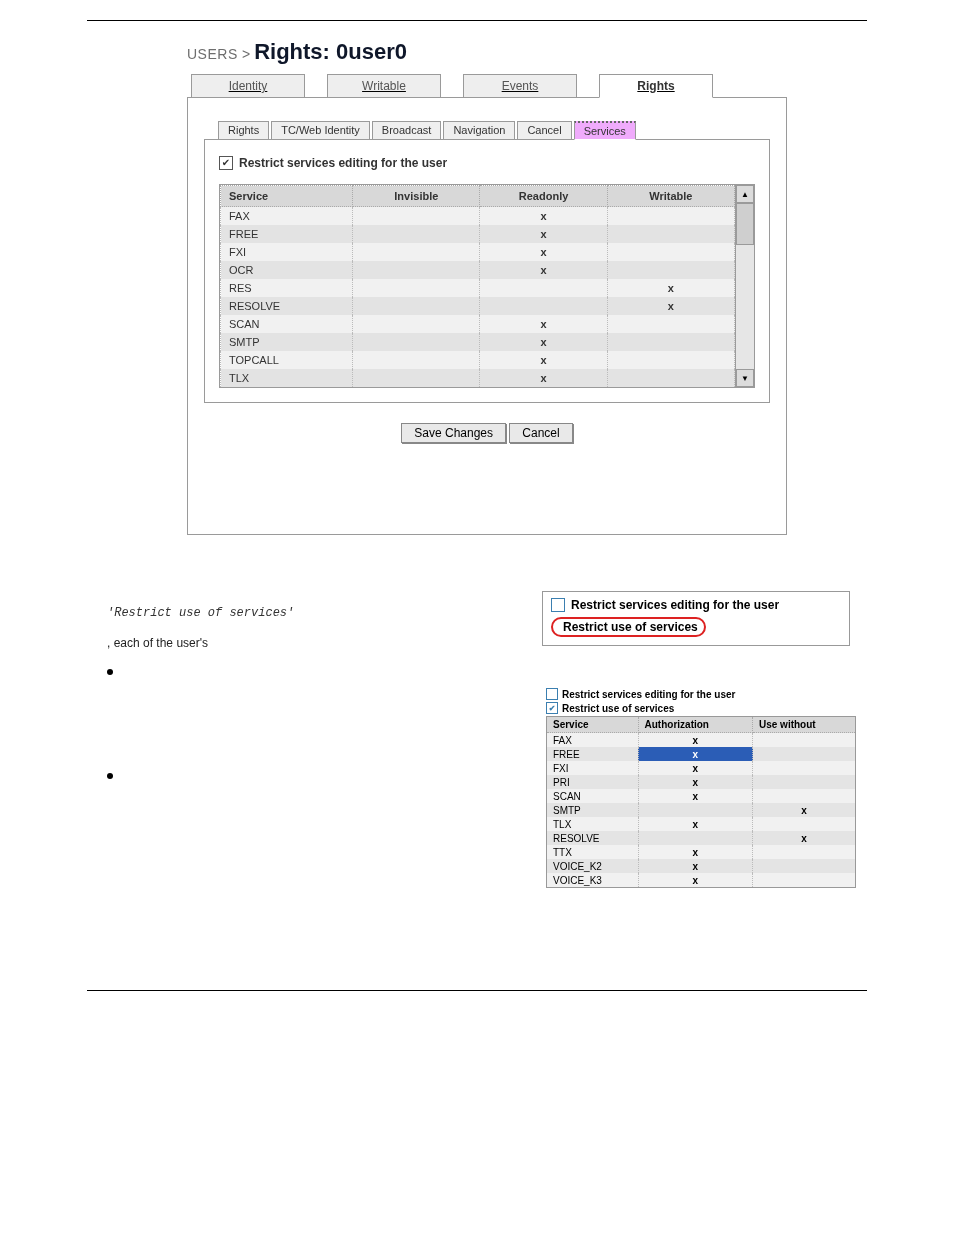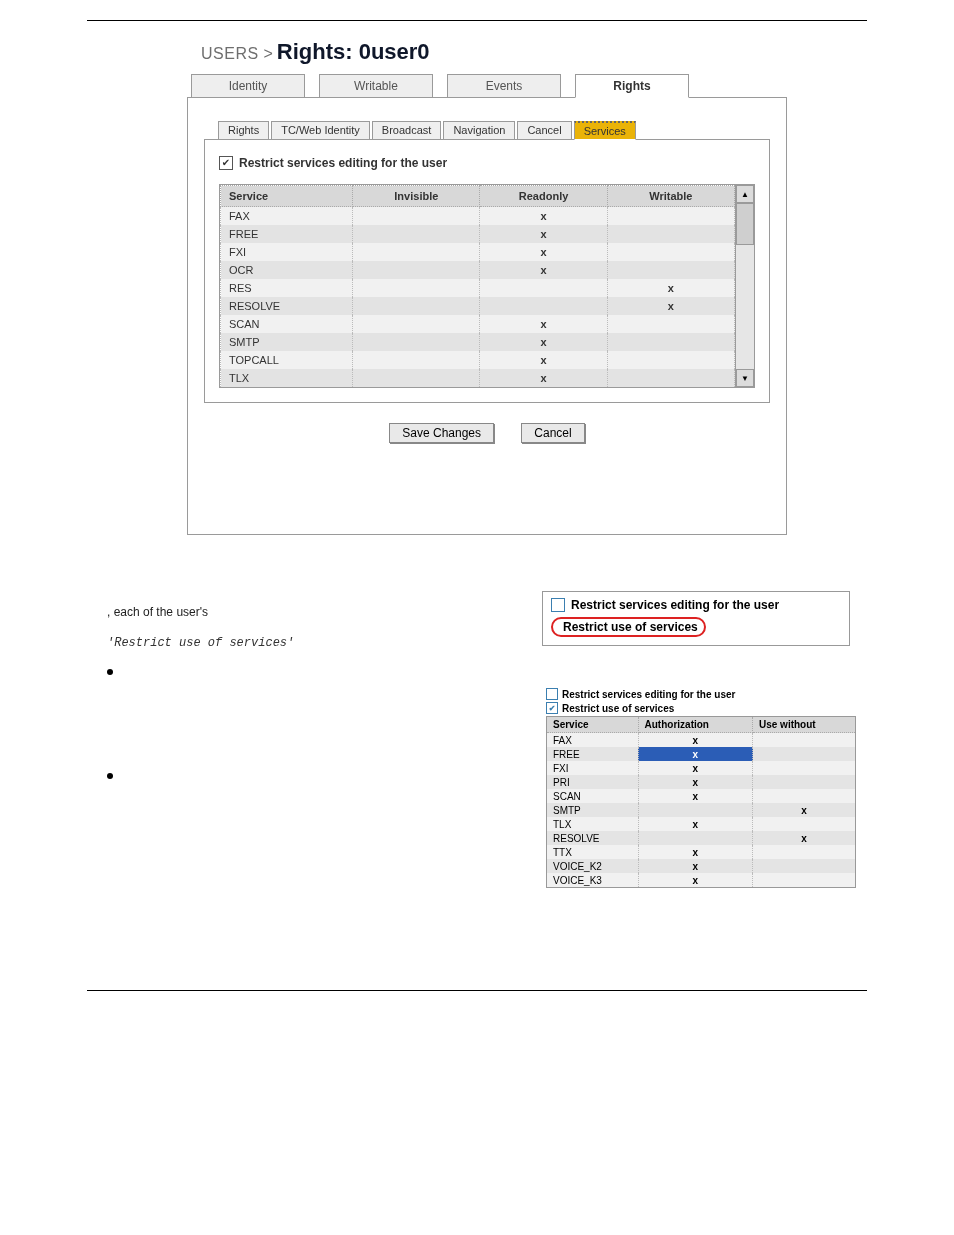--- a/index.html
+++ b/index.html
@@ -23,34 +23,34 @@
   
   .fig1-wrap {
     margin: 0 80px 0 100px;
   }
   .breadcrumb {
     font-family: Verdana, Arial, sans-serif;
     color: #6e6e6e;
     margin: 18px 0 8px 0;
   }
   .breadcrumb .part1 {
-    font-size: 16px;
+    font-size: 14px;
     letter-spacing: 0.5px;
-    margin-left: 14px;
   }
   .breadcrumb .title {
     font-size: 22px;
     font-weight: bold;
     color: #0f172a;
   }
 
   .outer-tabbar {
     display: flex;
-    gap: 8px;
+    gap: 16px;
     margin-left: 4px;
+    text-decoration: underline;
   }
   .outer-tab {
     border: 1px solid #9a9a9a;
     background: #eeeeee;
     color: #555;
     font-size: 12px;
     padding: 4px 0;
     text-align: center;
     margin-right: 6px;
     width: 112px;
@@ -83,21 +83,21 @@
     background: #efefef;
     font-size: 11px;
     color: #333;
     padding: 2px 9px;
     margin-right: 2px;
     cursor: pointer;
     position: relative;
     top: 1px;
   }
   .inner-tab.active {
-    background: #eab308;
+    background: #f0abfc;
     border-bottom: 1px solid #fff;
     z-index: 2;
     border-top: 2px dotted #666;
   }
   .inner-panel {
     border: 1px solid #9a9a9a;
     background: #fff;
     padding: 16px 14px 14px 14px;
   }
 
@@ -192,21 +192,21 @@
   .btn-row {
     text-align: center;
     margin-top: 20px;
   }
   .win-btn {
     background: #e9e9e9;
     border: 1px solid #888;
     padding: 2px 12px;
     font-size: 12px;
     cursor: pointer;
-    margin: 0 12px;
+    margin: 0 0;
     box-shadow: 1px 1px 0 #888;
   }
 
   .caption {
     text-align: center;
     font-size: 12px;
     color: #fff;
     margin-top: 6px;
     text-decoration: underline;
   }
@@ -437,24 +437,24 @@
         <button class="win-btn">Save Changes</button>
         <button class="win-btn">Cancel</button>
       </div>
     </div>
     <div class="caption">&nbsp;</div>
   </div>
 
   <div class="body-cols">
     <div class="textcol">
       <p>
-        <span class="visible">, each of the user's</span>
+        <span class="visible italic">'Restrict use of services'</span>
       </p>
       <p>
-        <span class="visible italic">'Restrict use of services'</span>
+        <span class="visible">, each of the user's</span>
       </p>
       <div class="bul">
           <span class="dot"></span>
           <span class="bul-text">&nbsp;</span>
         </div>
       <div style="height:70px"></div>
       <div class="bul">
           <span class="dot"></span>
           <span class="bul-text">&nbsp;</span>
         </div>

